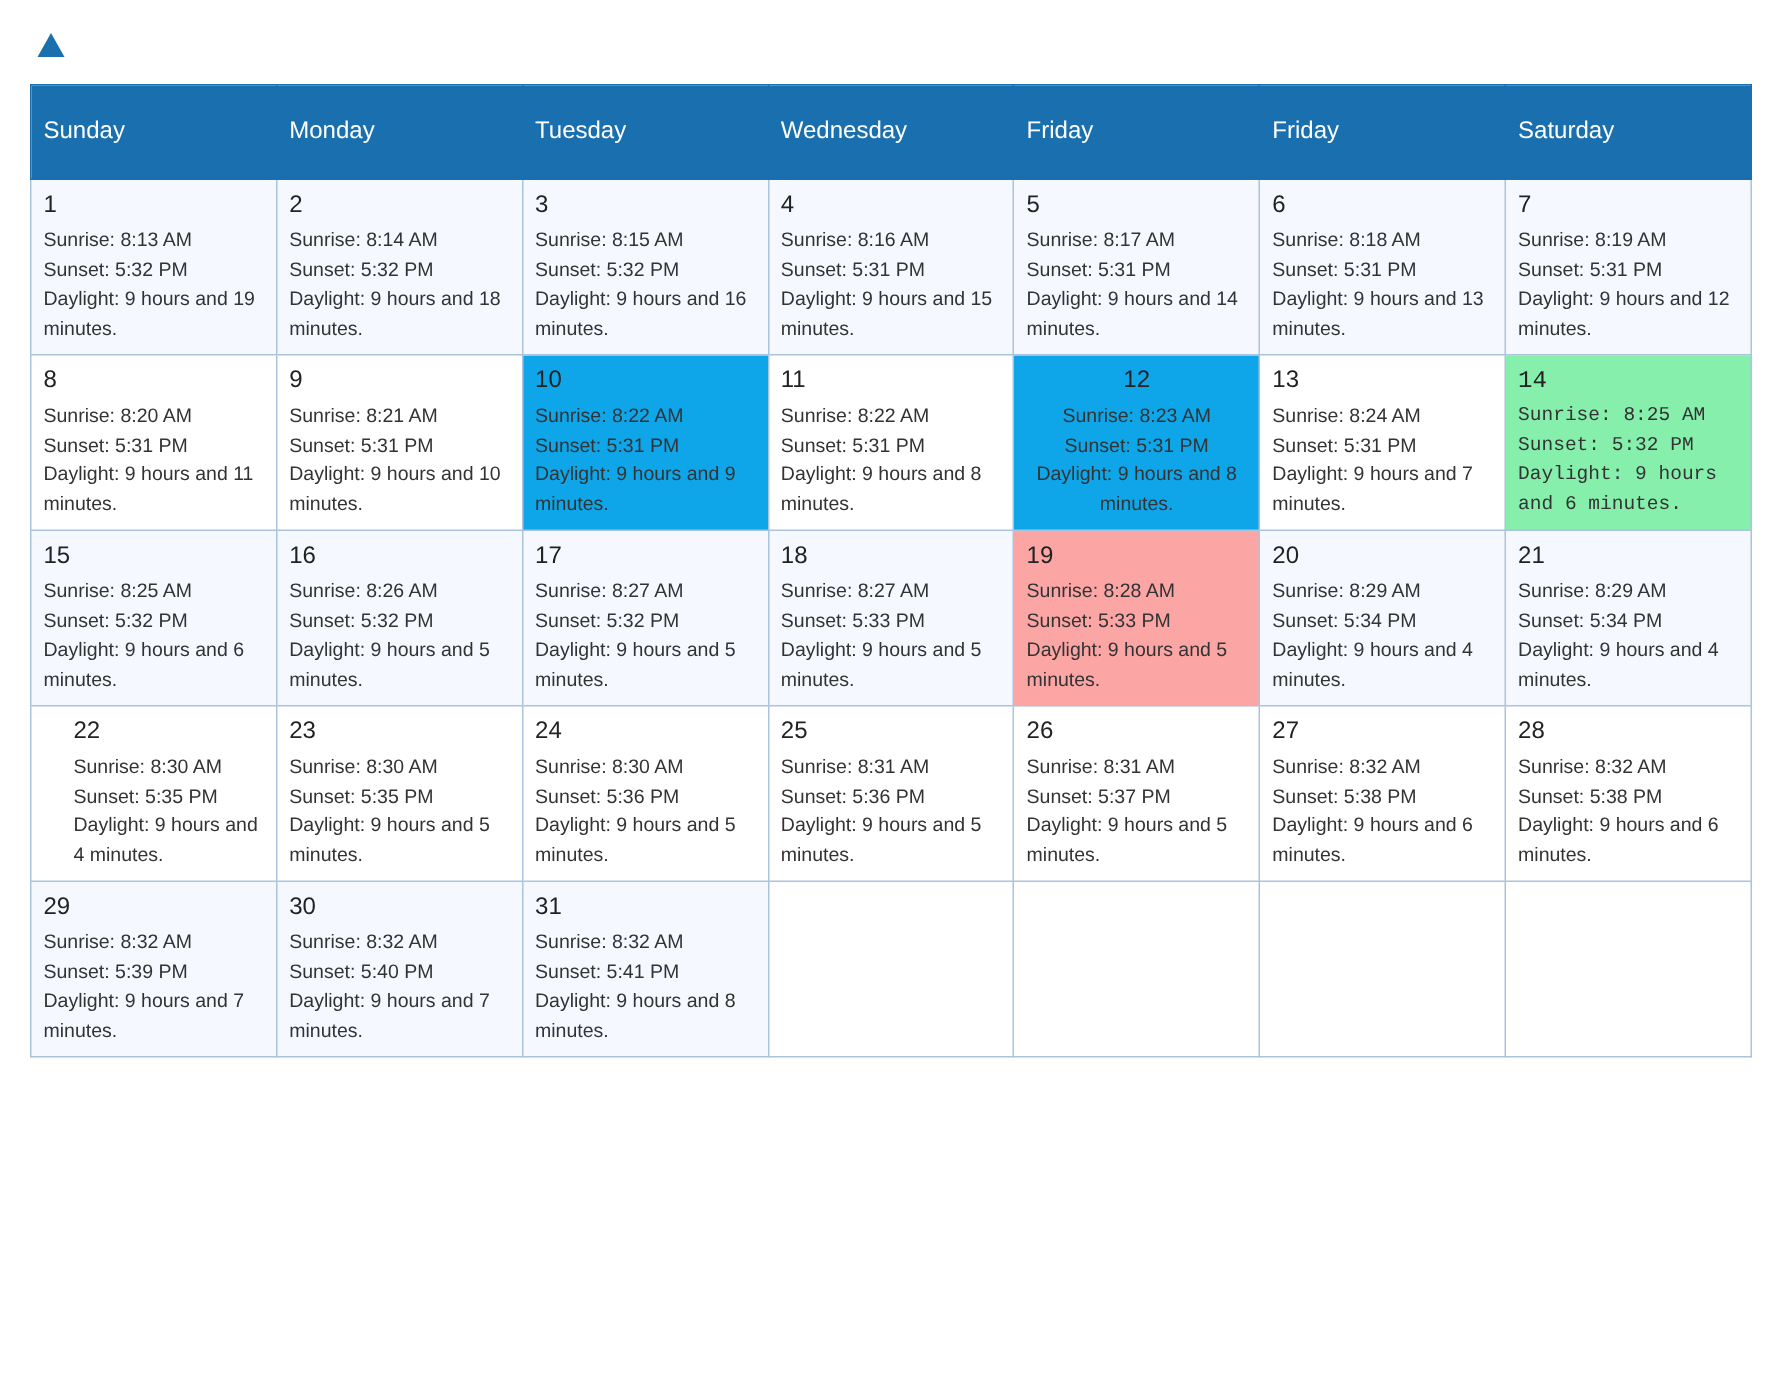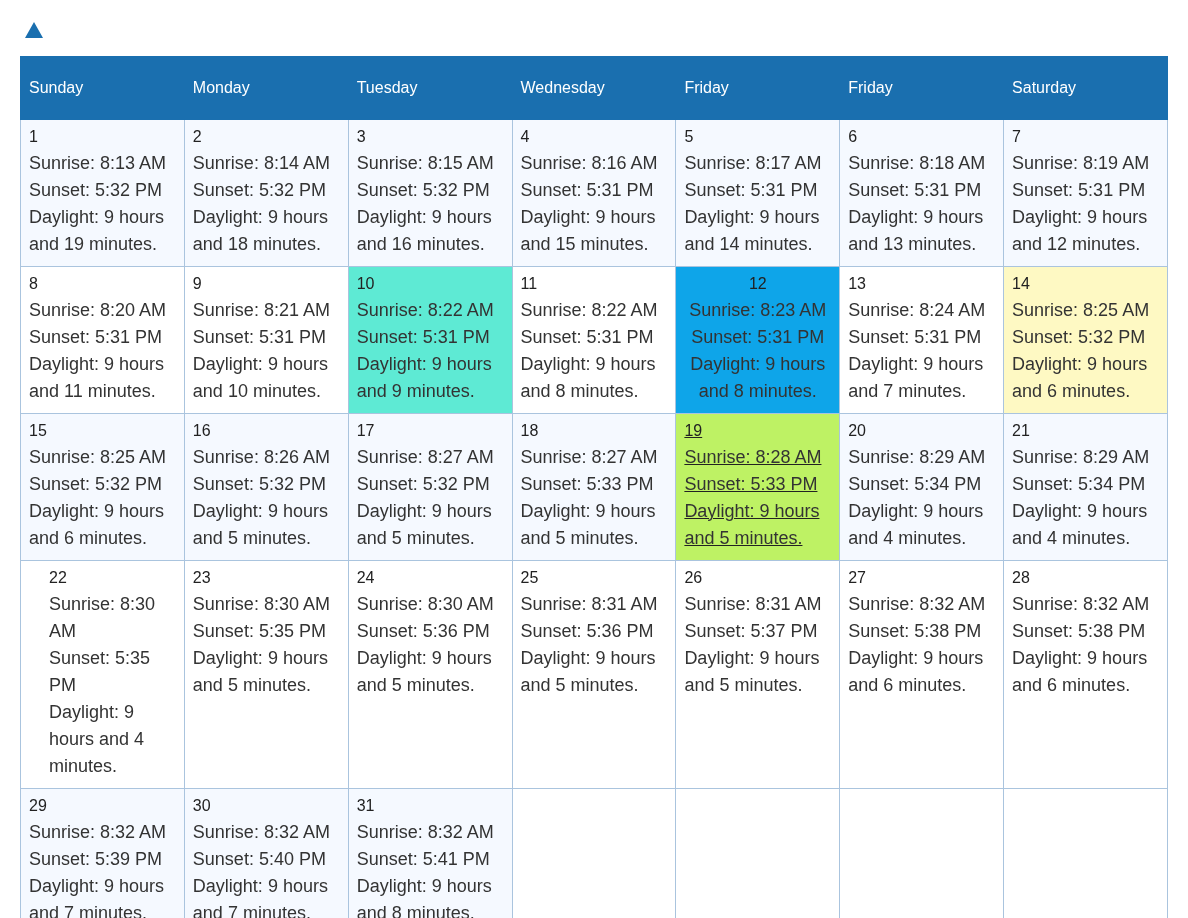--- a/index.html
+++ b/index.html
@@ -76,21 +76,21 @@
       min-height: 100px;
     }
     .day-num {
       font-size: 16px;
       font-weight: normal;
       color: #222;
       margin-bottom: 4px;
       display: block;
     }
     .day-info {
-      font-size: 18px;
+      font-size: 13px;
       color: #333;
       line-height: 1.5;
     }
     tbody tr:nth-child(odd) td {
       background: #f5f9ff;
     }
     tbody tr:nth-child(even) td {
       background: #fff;
     }
     .empty-cell {
@@ -143,41 +143,41 @@
         <td style="background: rgb(245, 249, 255);"><span class="day-num">6</span>
 <span class="day-info">Sunrise: 8:18 AM<br>Sunset: 5:31 PM<br>Daylight: 9 hours and 13 minutes.</span></td>
         <td style="background: rgb(245, 249, 255);"><span class="day-num">7</span>
 <span class="day-info">Sunrise: 8:19 AM<br>Sunset: 5:31 PM<br>Daylight: 9 hours and 12 minutes.</span></td>
       </tr>
       <tr>
         <td style="background: rgb(255, 255, 255);"><span class="day-num">8</span>
 <span class="day-info">Sunrise: 8:20 AM<br>Sunset: 5:31 PM<br>Daylight: 9 hours and 11 minutes.</span></td>
         <td style="background: rgb(255, 255, 255);"><span class="day-num">9</span>
 <span class="day-info">Sunrise: 8:21 AM<br>Sunset: 5:31 PM<br>Daylight: 9 hours and 10 minutes.</span></td>
-        <td style="background: #5eead4;"><span class="day-num">10</span>
+        <td style="background: #0ea5e9;"><span class="day-num">10</span>
 <span class="day-info">Sunrise: 8:22 AM<br>Sunset: 5:31 PM<br>Daylight: 9 hours and 9 minutes.</span></td>
         <td style="background: rgb(255, 255, 255);"><span class="day-num">11</span>
 <span class="day-info">Sunrise: 8:22 AM<br>Sunset: 5:31 PM<br>Daylight: 9 hours and 8 minutes.</span></td>
         <td style="background: #0ea5e9; text-align: center;"><span class="day-num">12</span>
 <span class="day-info">Sunrise: 8:23 AM<br>Sunset: 5:31 PM<br>Daylight: 9 hours and 8 minutes.</span></td>
         <td style="background: rgb(255, 255, 255);"><span class="day-num">13</span>
 <span class="day-info">Sunrise: 8:24 AM<br>Sunset: 5:31 PM<br>Daylight: 9 hours and 7 minutes.</span></td>
-        <td style="background: #fef9c3;"><span class="day-num">14</span>
+        <td style="background: #86efac; font-family: Liberation Mono, monospace;"><span class="day-num">14</span>
 <span class="day-info">Sunrise: 8:25 AM<br>Sunset: 5:32 PM<br>Daylight: 9 hours and 6 minutes.</span></td>
       </tr>
       <tr>
         <td style="background: rgb(245, 249, 255);"><span class="day-num">15</span>
 <span class="day-info">Sunrise: 8:25 AM<br>Sunset: 5:32 PM<br>Daylight: 9 hours and 6 minutes.</span></td>
         <td style="background: rgb(245, 249, 255);"><span class="day-num">16</span>
 <span class="day-info">Sunrise: 8:26 AM<br>Sunset: 5:32 PM<br>Daylight: 9 hours and 5 minutes.</span></td>
         <td style="background: rgb(245, 249, 255);"><span class="day-num">17</span>
 <span class="day-info">Sunrise: 8:27 AM<br>Sunset: 5:32 PM<br>Daylight: 9 hours and 5 minutes.</span></td>
         <td style="background: rgb(245, 249, 255);"><span class="day-num">18</span>
 <span class="day-info">Sunrise: 8:27 AM<br>Sunset: 5:33 PM<br>Daylight: 9 hours and 5 minutes.</span></td>
-        <td style="background: #bef264; text-decoration: underline;"><span class="day-num">19</span>
+        <td style="background: #fca5a5;"><span class="day-num">19</span>
 <span class="day-info">Sunrise: 8:28 AM<br>Sunset: 5:33 PM<br>Daylight: 9 hours and 5 minutes.</span></td>
         <td style="background: rgb(245, 249, 255);"><span class="day-num">20</span>
 <span class="day-info">Sunrise: 8:29 AM<br>Sunset: 5:34 PM<br>Daylight: 9 hours and 4 minutes.</span></td>
         <td style="background: rgb(245, 249, 255);"><span class="day-num">21</span>
 <span class="day-info">Sunrise: 8:29 AM<br>Sunset: 5:34 PM<br>Daylight: 9 hours and 4 minutes.</span></td>
       </tr>
       <tr>
         <td style="background: rgb(255, 255, 255); padding-left: 28px;"><span class="day-num">22</span>
 <span class="day-info">Sunrise: 8:30 AM<br>Sunset: 5:35 PM<br>Daylight: 9 hours and 4 minutes.</span></td>
         <td style="background: rgb(255, 255, 255);"><span class="day-num">23</span>

